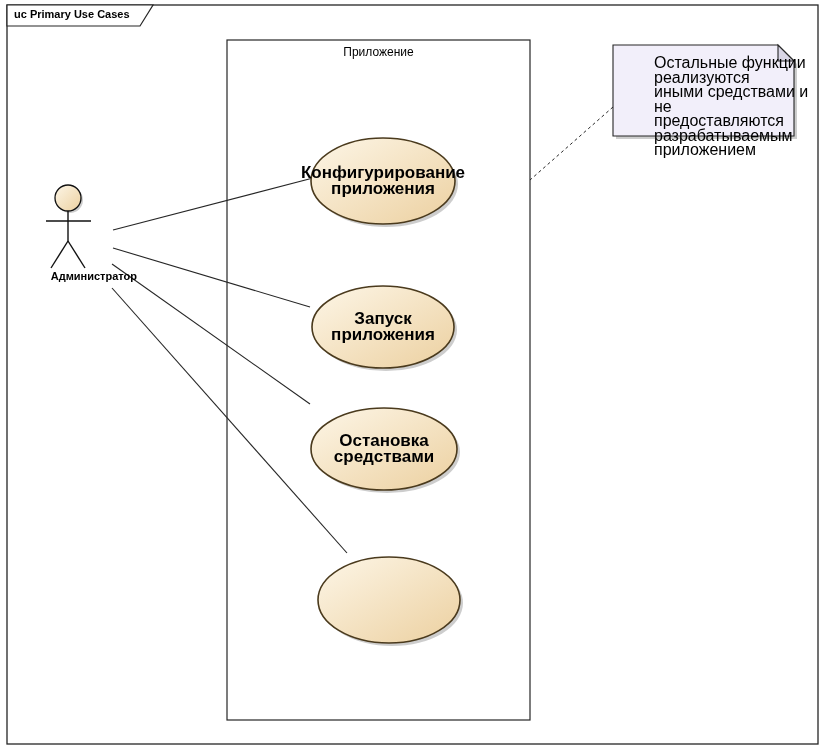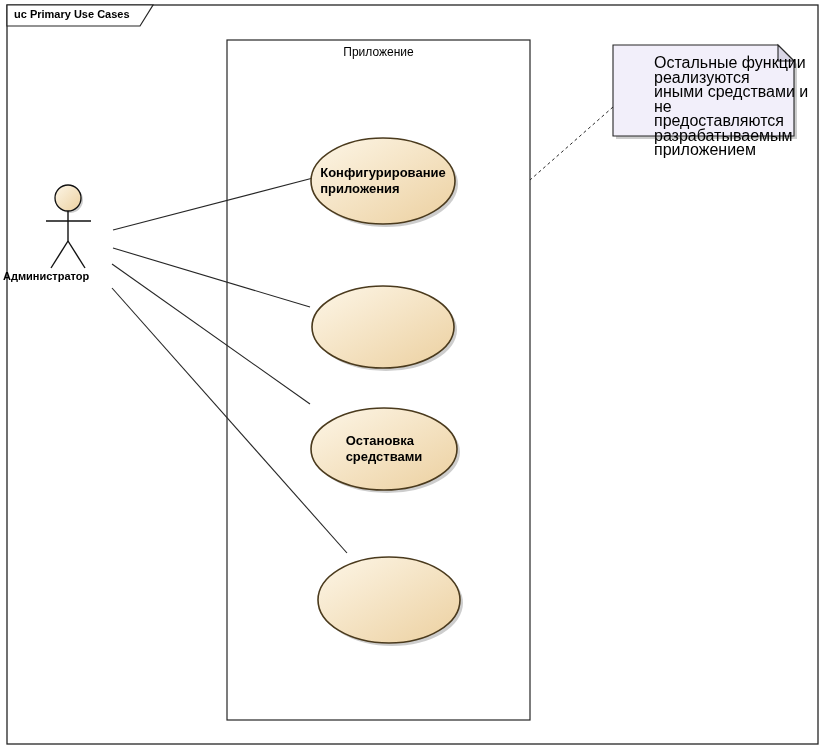--- a/index.html
+++ b/index.html
@@ -17,28 +17,28 @@
   .canvas{
     position:relative;width:825px;height:752px;background:#ffffff;
     font-family:"Liberation Sans",sans-serif;color:var(--text);overflow:hidden;
   }
   .canvas svg{position:absolute;left:0;top:0;}
   .lbl{position:absolute;white-space:pre-line;}
   .tab-label{left:14px;top:8px;font-size:11px;font-weight:bold;}
   .boundary-label{left:227px;top:45px;width:303px;text-align:center;font-size:12px;}
   .note-text{left:654px;top:56px;width:168px;font-size:16px;line-height:14.5px;}
   .uc-label{
-    display:flex;align-items:center;justify-content:center;text-align:left;
-    font-size:13px;font-weight:bold;line-height:16px;
+    display:flex;align-items:center;justify-content:center;text-align:center;
+    font-size:17px;font-weight:bold;line-height:16px;
   }
   .uc1{left:311px;top:138px;width:144px;height:86px;}
   .uc2{left:312px;top:286px;width:142px;height:82px;}
   .uc3{left:311px;top:408px;width:146px;height:82px;}
   .uc4{left:318px;top:557px;width:142px;height:86px;}
-  .actor-label{left:3px;top:270px;width:134px;text-align:left;font-size:11px;font-weight:bold;}
+  .actor-label{left:3px;top:270px;width:134px;text-align:right;font-size:11px;font-weight:bold;}
   .shape-frame{fill:#ffffff;stroke:var(--diagram_border);stroke-width:1.3;}
   .shape-tab{fill:#ffffff;stroke:var(--diagram_border);stroke-width:1.2;}
   .shape-boundary{fill:#ffffff;stroke:var(--diagram_border);stroke-width:1.2;}
   .shape-note{fill:var(--note_fill);stroke:var(--diagram_border);stroke-width:1.1;}
   .shape-fold{fill:var(--note_fold);stroke:var(--diagram_border);stroke-width:1.1;}
   .shape-shadow{fill:var(--shadow);opacity:0.8;stroke:none;}
   .shape-ellipse{fill:url(#ucGrad);stroke:var(--ellipse_stroke);stroke-width:1.6;}
   .assoc{stroke:var(--line);stroke-width:1.1;}
   .dashed{stroke:var(--line);stroke-width:1;stroke-dasharray:3 3;}
   .actor-line{stroke:#111111;stroke-width:1.4;fill:none;}
@@ -97,17 +97,18 @@
 
   <div class="lbl tab-label">uc Primary Use Cases</div>
   <div class="lbl boundary-label">Приложение</div>
   <div class="lbl note-text">Остальные функции реализуются
 иными средствами и не
 предоставляются
 разрабатываемым приложением</div>
 
   <div class="lbl uc-label uc1">Конфигурирование
 приложения</div>
+  <div class="lbl uc-label uc2">Запуск приложения</div>
   <div class="lbl uc-label uc3">Остановка
 средствами</div>
 
   <div class="lbl actor-label">Администратор</div>
 </div>
 
 </body></html>

